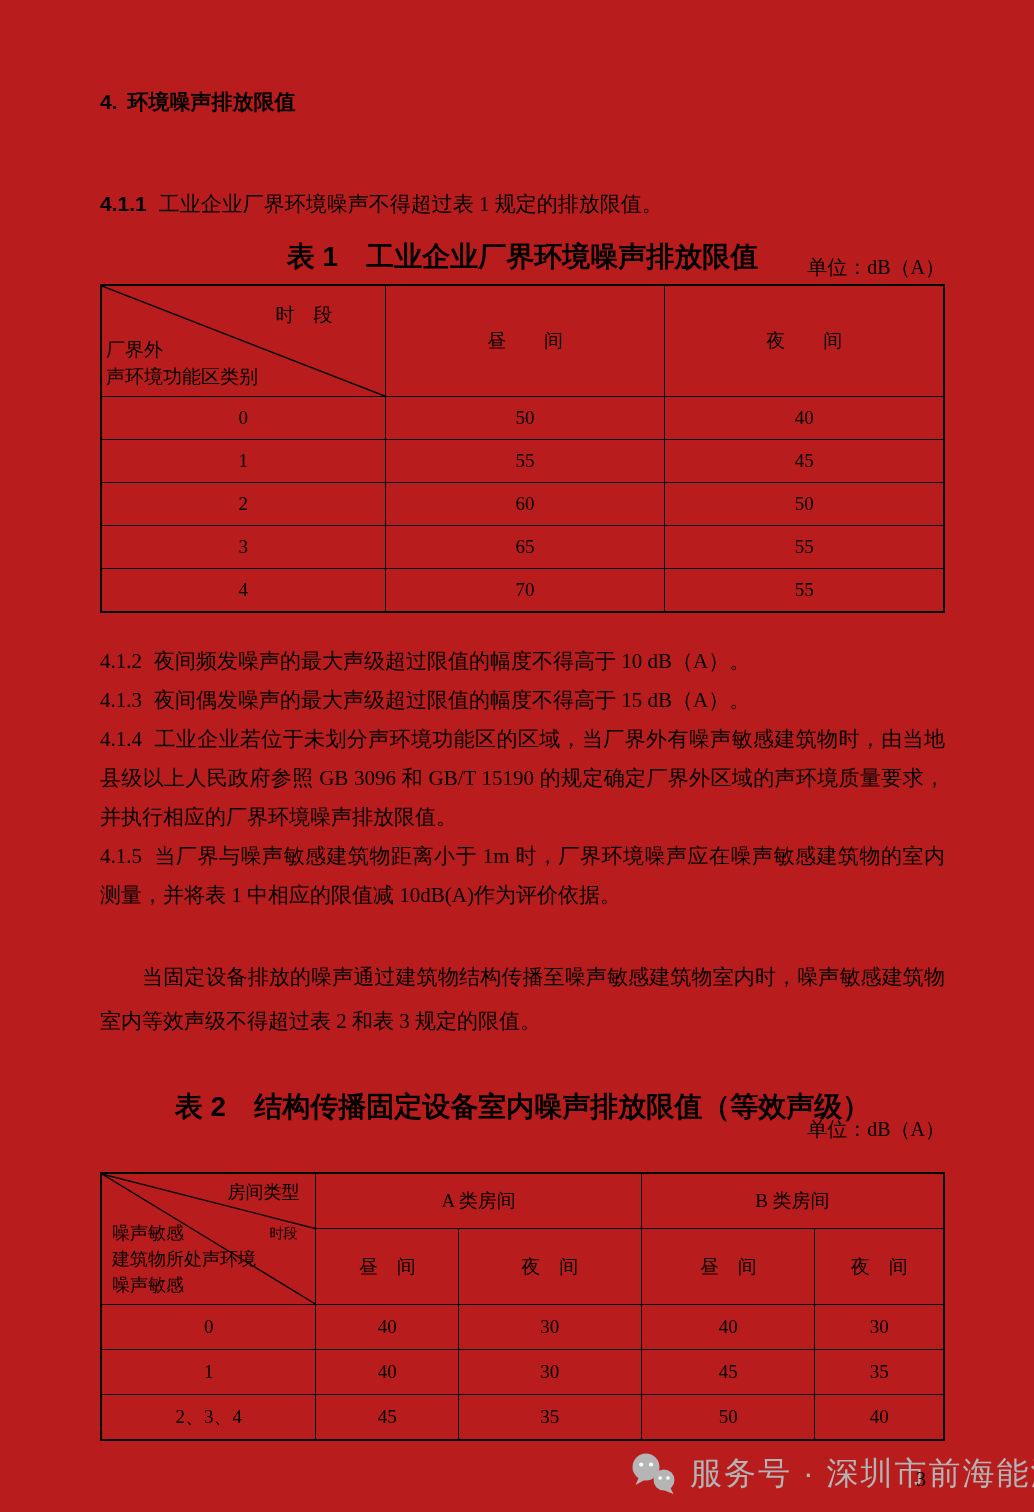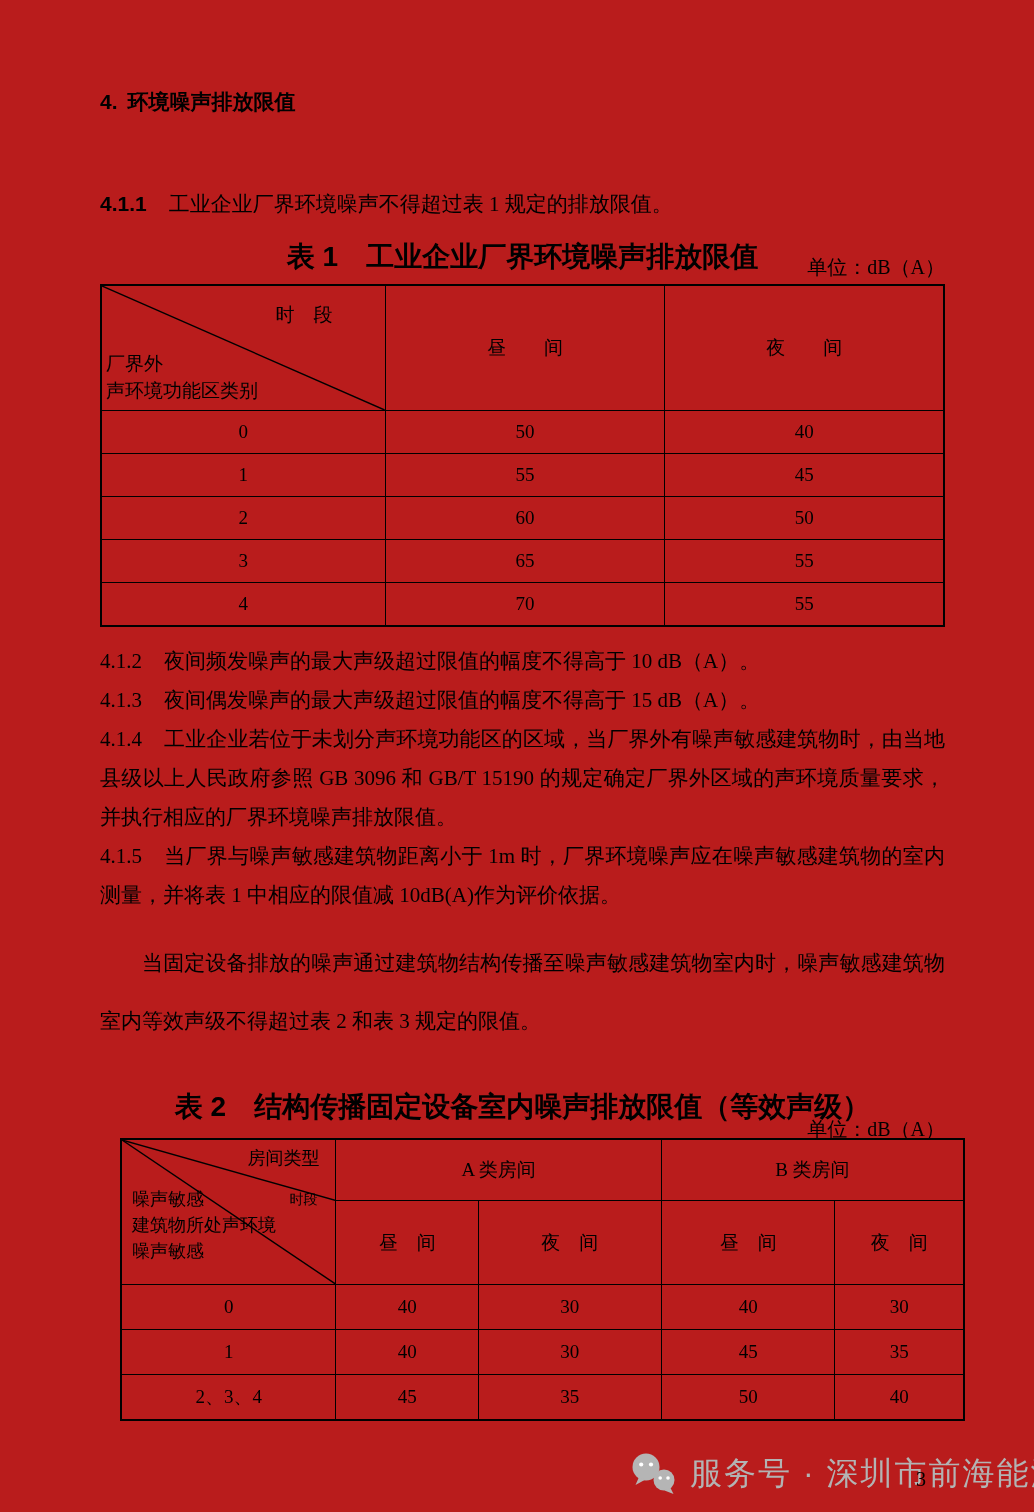--- a/index.html
+++ b/index.html
@@ -11,36 +11,36 @@
     font-family:"Liberation Serif","DejaVu Serif",serif;
     overflow:hidden;
   }
   .blk{position:absolute;left:100px;width:845px;}
   .heading{
     font-family:"Liberation Sans","DejaVu Sans",sans-serif;
     font-weight:bold;font-size:21px;line-height:24px;
   }
   .heading .num{margin-right:10px;}
   .clause{font-size:21px;line-height:39px;}
-  .clause .cnum{margin-right:22px;}
+  .clause .cnum{margin-right:12px;}
   .cnum-bold{font-family:"Liberation Sans","DejaVu Sans",sans-serif;font-weight:bold;}
   .just{text-align:justify;}
   .indent{text-indent:2em;}
   .tbl-title{
     text-align:center;font-weight:bold;font-size:28px;
     font-family:"Liberation Sans","DejaVu Sans",sans-serif;
   }
   .unit{font-size:20px;text-align:right;}
   table{border-collapse:collapse;width:845px;table-layout:fixed;border:2px solid #000;}
   th,td{border:1.5px solid #000;text-align:center;vertical-align:middle;
         font-weight:normal;padding:0;font-size:19px;}
   
   .t1-head th{height:94px;}
   .t1-row td{height:42px;}
-  .corner{position:relative;padding:15px;}
+  .corner{position:relative;padding:8px;}
   .corner svg{position:absolute;left:0;top:0;width:100%;height:100%;}
   .t1-corner-top{position:absolute;top:16px;right:52px;font-size:19px;}
   .t1-corner-bottom{position:absolute;left:4px;bottom:6px;text-align:left;
                     font-size:19px;line-height:27px;}
   
   .t2-h1 th{height:48px;}
   .t2-h2 th{height:66px;}
   .t2-row td{height:44px;}
   .t2-roomtype{position:absolute;top:6px;right:16px;font-size:18px;}
   .t2-shiduan{position:absolute;top:51px;right:18px;font-size:14px;}
@@ -138,26 +138,26 @@
 
   <div class="blk clause just" style="top:720px;">
     <span class="cnum">4.1.4</span><span>工业企业若位于未划分声环境功能区的区域，当厂界外有噪声敏感建筑物时，由当地县级以上人民政府参照 GB 3096 和 GB/T 15190 的规定确定厂界外区域的声环境质量要求，并执行相应的厂界环境噪声排放限值。</span>
   </div>
 
   <div class="blk clause just" style="top:837px;">
     <span class="cnum">4.1.5</span><span>当厂界与噪声敏感建筑物距离小于 1m 时，厂界环境噪声应在噪声敏感建筑物的室内测量，并将表 1 中相应的限值减 10dB(A)作为评价依据。</span>
   </div>
 
 
-  <div class="blk clause just indent" style="top:934px;line-height:58px;">当固定设备排放的噪声通过建筑物结构传播至噪声敏感建筑物室内时，噪声敏感建筑物室内等效声级不得超过表 2 和表 3 规定的限值。</div>
+  <div class="blk clause just indent" style="top:955px;line-height:44px;">当固定设备排放的噪声通过建筑物结构传播至噪声敏感建筑物室内时，噪声敏感建筑物室内等效声级不得超过表 2 和表 3 规定的限值。</div>
 
   <div class="blk tbl-title" style="top:1088px;">表 2　结构传播固定设备室内噪声排放限值（等效声级）</div>
   <div class="blk unit" style="top:1116px;">单位：dB（A）</div>
 
-  <div class="blk" style="top:1138px;margin-left:20px;">
+  <div class="blk" style="top:1172px;">
     <table>
       <colgroup>
         <col style="width:25.5%">
           <col style="width:16.9%">
           <col style="width:21.7%">
         <col style="width:20.6%">
           <col style="width:15.3%">
       </colgroup>
       <tbody>
           <tr class="t2-h1">

